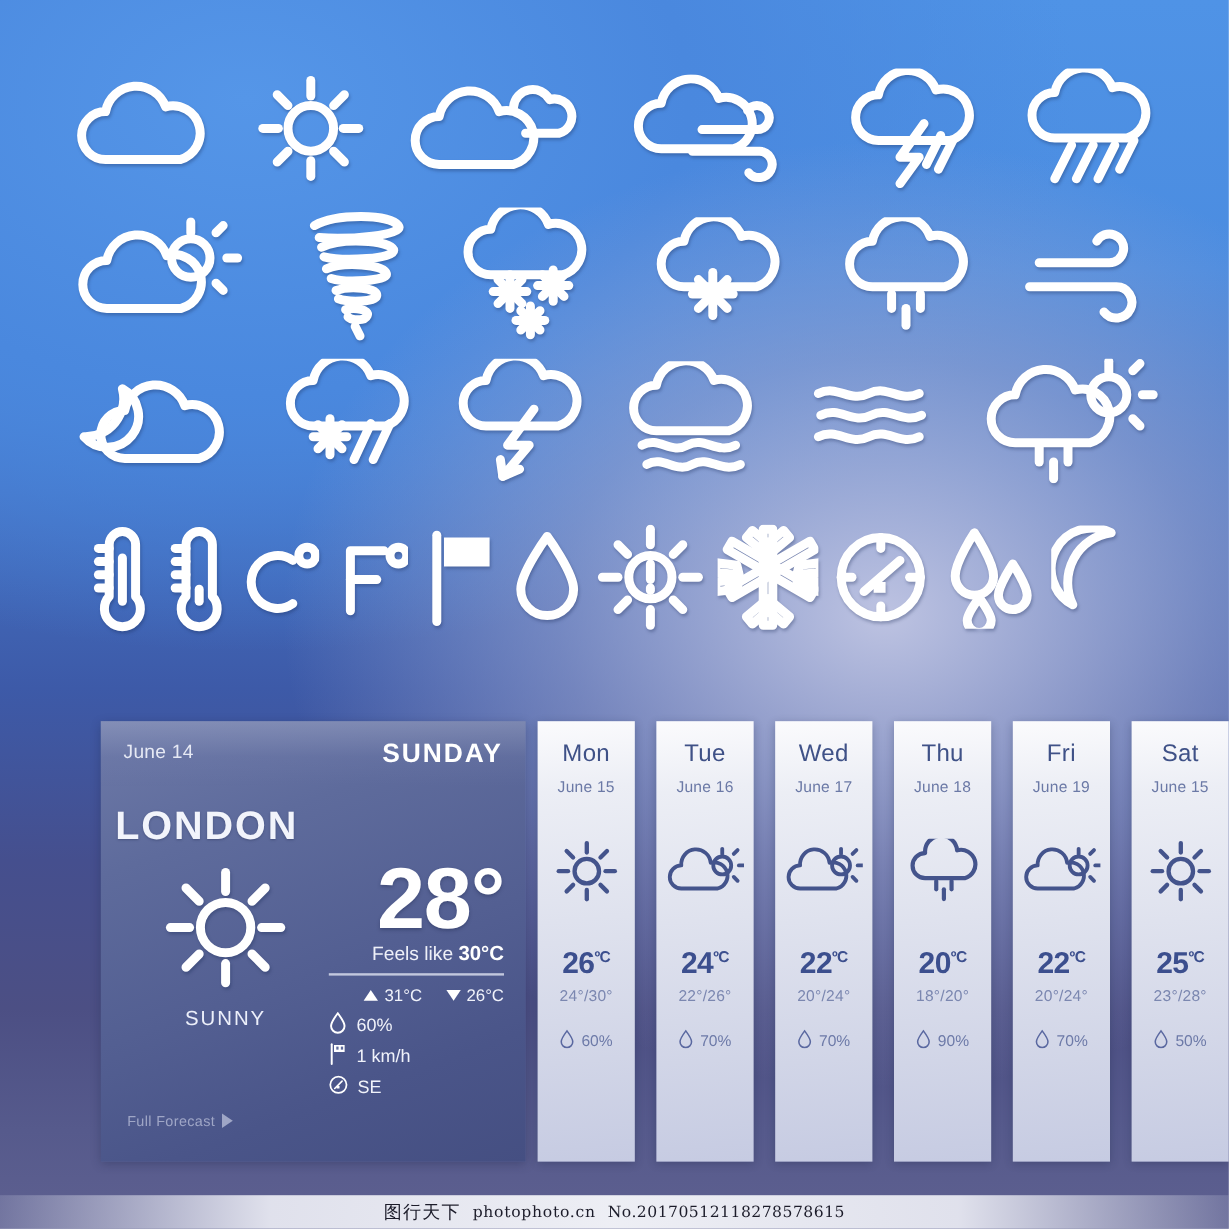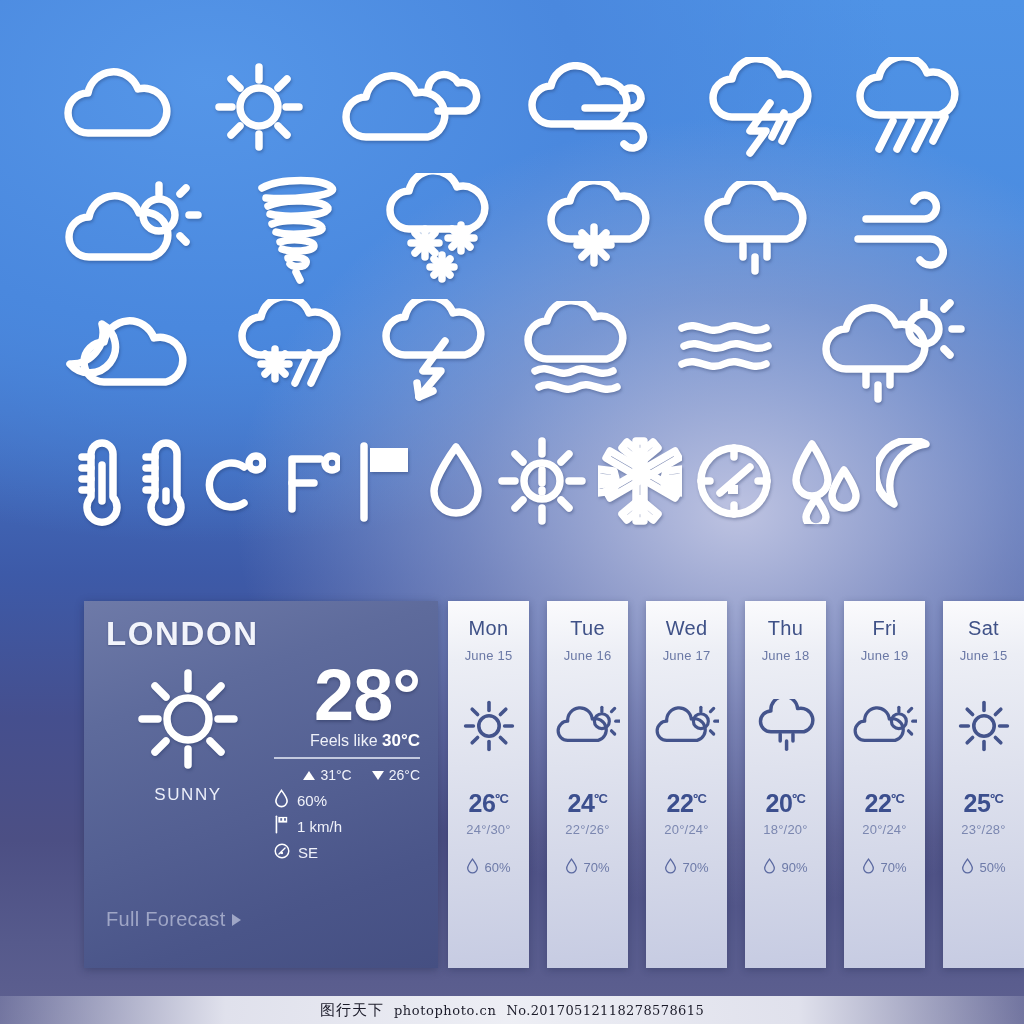--- a/index.html
+++ b/index.html
@@ -33,21 +33,21 @@
     color:#ffffff;
   }
   .today-head {
     height:54px; display:flex; align-items:center; justify-content:space-between;
     padding:0 19px;
     background: linear-gradient(180deg, rgba(150,160,195,0.55) 0%, rgba(110,122,170,0.30) 55%, rgba(90,102,152,0.05) 100%);
   }
   .today-date { font-size:16px; color:#e6e9f4; letter-spacing:0.2px; }
   .today-day { font-size:22px; font-weight:bold; letter-spacing:1.6px; color:#ffffff; }
 
-  .city { padding:14px 0 0 22px; font-size:33px; font-weight:bold; letter-spacing:1.6px; color:#f2f4fb;
+  .city { padding:14px 0 0 12px; font-size:33px; font-weight:bold; letter-spacing:1.6px; color:#f2f4fb;
           text-shadow:0 1px 2px rgba(25,35,70,0.35); }
 
   .today-body { display:flex; padding:6px 18px 0 18px; }
   .today-left { width:172px; display:flex; flex-direction:column; align-items:center; padding-top:8px; }
   .cond-label { margin-top:14px; font-size:17px; letter-spacing:1.6px; color:#eceffa; }
   .today-right { flex:1; padding-top:2px; display:flex; flex-direction:column; align-items:flex-end; }
 
   .temp-big { font-size:72px; font-weight:bold; line-height:0.95; letter-spacing:-1px; color:#ffffff;
               text-shadow:0 2px 3px rgba(25,35,70,0.35); }
   .feels { font-size:16px; color:#eef0f8; margin-top:2px; white-space:nowrap; }
@@ -57,22 +57,22 @@
   .hl-row { display:flex; gap:20px; align-self:flex-end; margin-bottom:7px; }
   .hl-item { display:flex; align-items:center; gap:5px; font-size:14px; color:#f0f2fa; }
   .tri { width:0; height:0; }
   .tri.up { border-left:6px solid transparent; border-right:6px solid transparent; border-bottom:9px solid #ffffff; }
   .tri.down { border-left:6px solid transparent; border-right:6px solid transparent; border-top:9px solid #ffffff; }
 
   .detail-list { align-self:flex-end; width:146px; }
   .detail-row { display:flex; align-items:center; gap:8px; font-size:15px; color:#f0f2fa; margin-bottom:6px; height:20px; }
 
   .full-forecast {
-    position:absolute; left:22px; bottom:37px; display:flex; align-items:center; gap:6px;
-    font-size:20px; color:#9fa6c6; letter-spacing:0.3px;justify-content:flex-end;
+    position:absolute; left:22px; bottom:27px; display:flex; align-items:center; gap:6px;
+    font-size:12px; color:#9fa6c6; letter-spacing:0.3px;justify-content:flex-end;
   }
   .ff-arrow { width:0; height:0; border-left:9px solid #9fa6c6; border-top:6px solid transparent; border-bottom:6px solid transparent; }
 
   
   .forecast-strip { display:flex; gap:18px; margin-left:10px; }
   .fc-col {
     width:81px; height:367px;
     background: linear-gradient(175deg, #fbfbfd 0%, #eceef5 16%, #dfe2ee 45%, #d3d7e8 72%, #c6cbe2 100%);
     box-shadow: 0 2px 7px rgba(25,35,70,0.30);
     display:flex; flex-direction:column; align-items:center;
@@ -387,20 +387,24 @@
       <svg class="wicon" width="72" height="86" viewBox="0 0 72 86">
         <path d="M50 6 A34 34 0 1 0 18 66 A42 42 0 0 1 50 6 Z"></path>
       </svg>
     </div>
   </div>
 </div>
 
 <div class="widget-block">
 
   <div class="today-card">
+    <div class="today-head">
+      <span class="today-date">June 14</span>
+      <span class="today-day">SUNDAY</span>
+    </div>
 
     <div class="city">LONDON</div>
 
     <div class="today-body">
       <div class="today-left">
         <span>
           <svg class="wicon" width="104" height="104" viewBox="0 0 104 104">
             <circle cx="52" cy="52" r="21"></circle>
             <line x1="52" y1="6" x2="52" y2="22"></line>
               <line x1="52" y1="82" x2="52" y2="98"></line>

